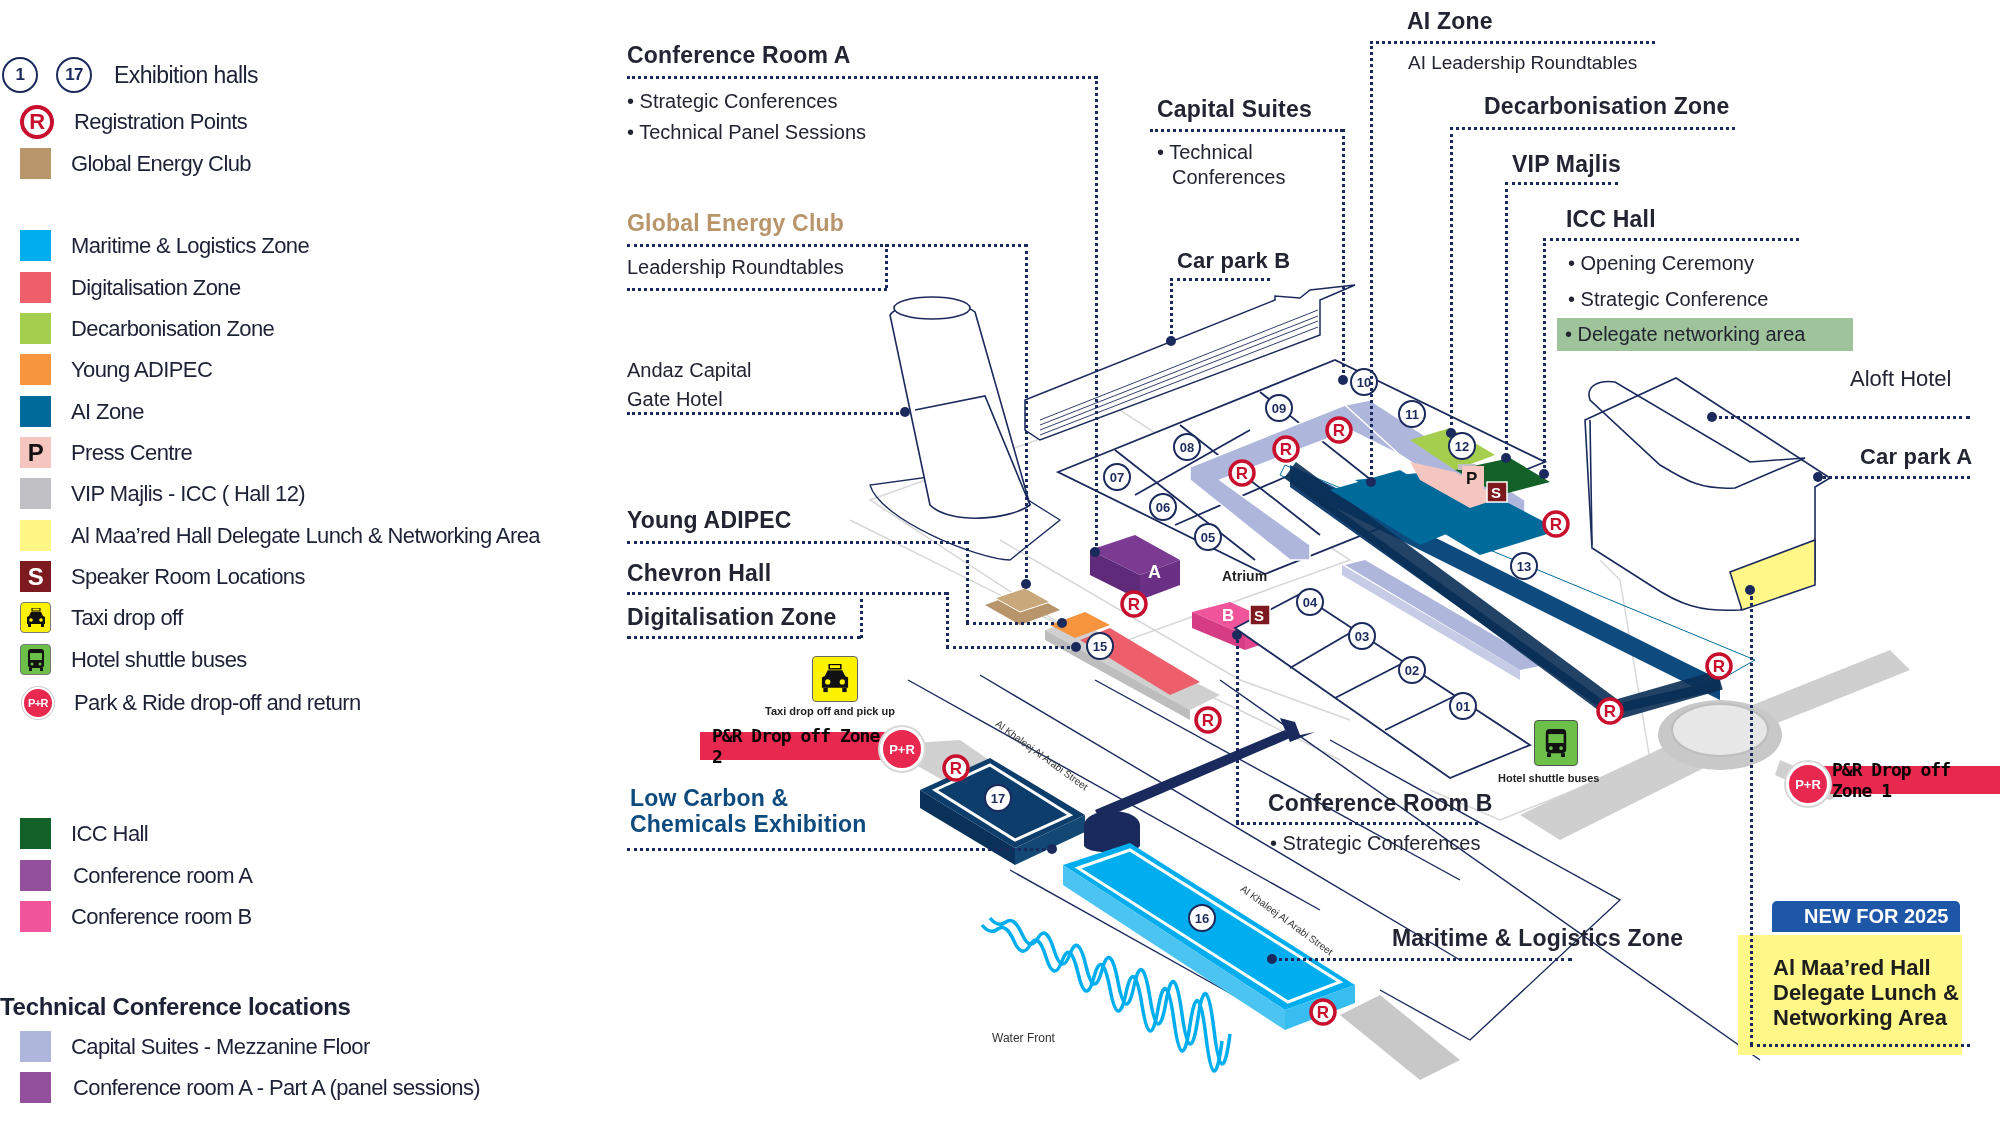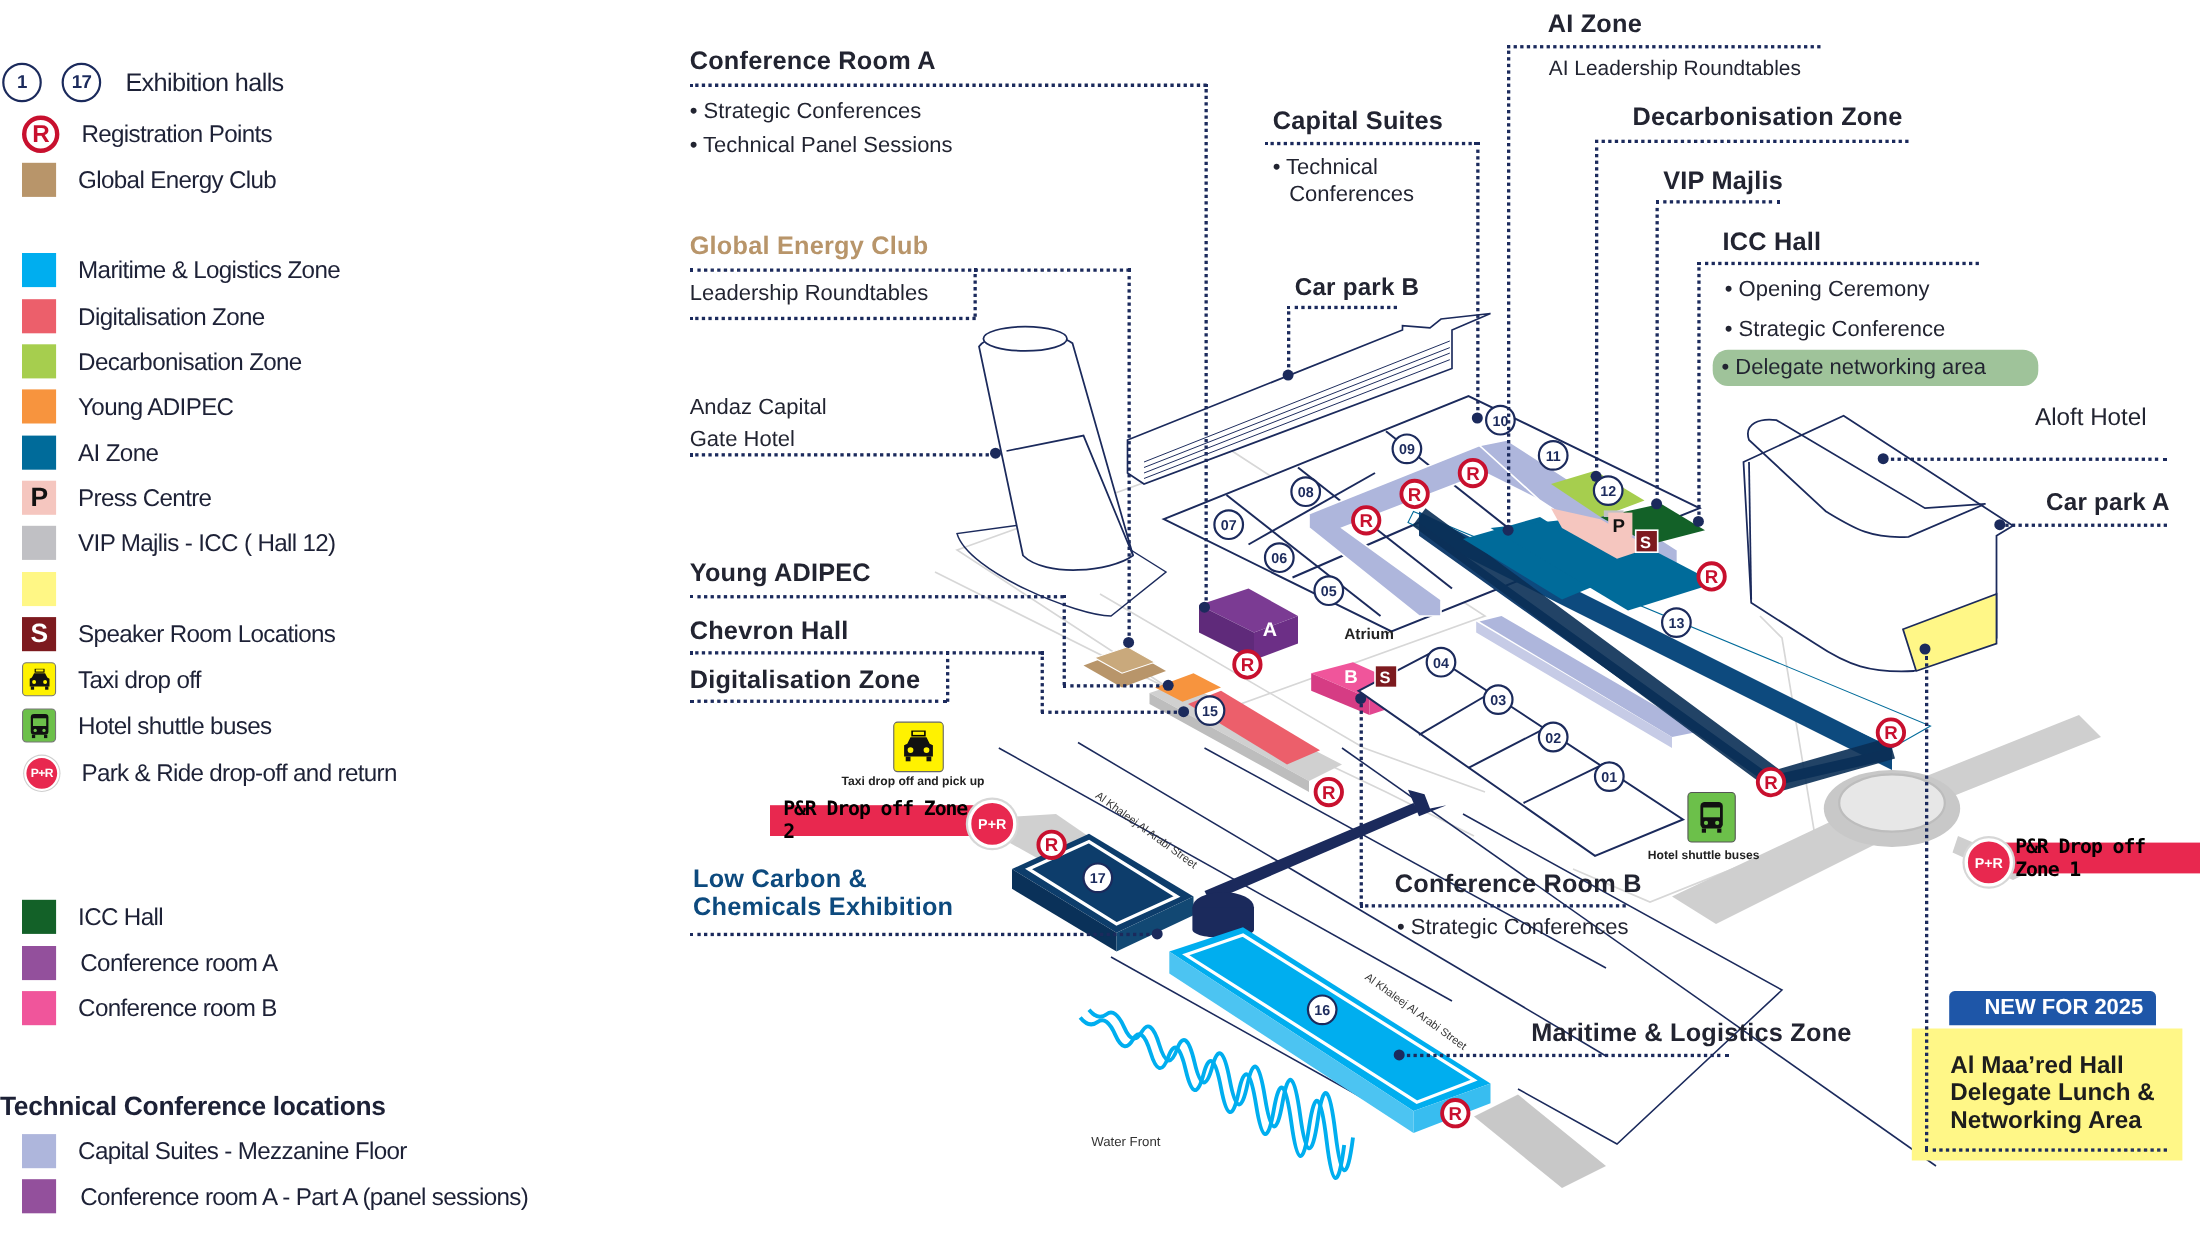--- a/index.html
+++ b/index.html
@@ -18,21 +18,21 @@
   .icon-box{width:31px;height:31px;border-radius:4px;display:inline-flex;align-items:center;justify-content:center;border:1px solid #777;box-sizing:border-box;}
   
   .ml{position:absolute;white-space:nowrap;}
   .ml-title{font-size:23px;font-weight:bold;color:#222431;letter-spacing:0.2px;}
   .ml-sub{font-size:20px;color:#222431;}
   .ml-bul{font-size:20px;color:#222431;line-height:31px;}
   .ml-bul .b::before{content:"\2022  ";}
   .dot-h{position:absolute;border-top:3px dotted #1b2a5c;height:0;}
   .dot-v{position:absolute;border-left:3px dotted #1b2a5c;width:0;}
   .pin{position:absolute;width:10px;height:10px;border-radius:50%;background:#1b2a5c;transform:translate(-5px,-5px);}
-  .hl{background:#9fc39a;padding:1px 8px;border-radius:14px;}
+  .hl{background:#9fc39a;padding:1px 8px;}
   .pr-banner{position:absolute;background:#e8284f;color:#000000;font-weight:bold;font-size:18px;font-family:"DejaVu Sans Mono","Liberation Mono",monospace;letter-spacing:-1px;display:flex;align-items:center;padding:0 12px;height:28px;}
   .pr-badge{position:absolute;width:38px;height:38px;border-radius:50%;background:#e8284f;color:#fff;font-size:13px;font-weight:bold;display:flex;align-items:center;justify-content:center;border:3px solid #fff;box-shadow:0 0 0 2px #d7d7d7;}
   .new-badge{position:absolute;background:#1e56a8;color:#fff;font-size:20px;font-weight:bold;padding:4px 12px;border-radius:5px 5px 0 0;}
   .yellow-box{position:absolute;background:#fff787;}
   .yb-text{font-size:22px;font-weight:bold;color:#1d1d1d;line-height:25px;}
   .street{position:absolute;font-size:10px;color:#333;transform-origin:left top;white-space:nowrap;}
   .small-cap{font-size:11px;font-weight:bold;color:#222;white-space:nowrap;}
   svg text{font-family:"Liberation Sans","DejaVu Sans",sans-serif;}
 </style>
 </head>
@@ -76,20 +76,21 @@
   <div class="lg-row" style="left:20px;top:437px;">
       <span class="sw sq-letter" style="background:#f5c6bf;color:#111">P</span>
       <span class="lg-text">Press Centre</span>
     </div>
   <div class="lg-row" style="left:20px;top:478px;">
       <span class="sw" style="background:#c0c0c4"></span>
       <span class="lg-text">VIP Majlis - ICC ( Hall 12)</span>
     </div>
   <div class="lg-row" style="left:20px;top:520px;">
       <span class="sw" style="background:#fff785"></span>
+      <span class="lg-text">Al Maa’red Hall Delegate Lunch &amp; Networking Area</span>
     </div>
   <div class="lg-row" style="left:20px;top:561px;">
       <span class="sw sq-letter" style="background:#7d1a1f;color:#fff">S</span>
       <span class="lg-text">Speaker Room Locations</span>
     </div>
 
   <div class="lg-row" style="left:20px;top:602px;">
     <span class="icon-box" style="background:#fff200">
       <svg width="22" height="20" viewBox="0 0 22 20">
           <rect x="7" y="0" width="8" height="3" fill="none" stroke="#000" stroke-width="1"></rect>
@@ -545,20 +546,20 @@
   <div class="b">Strategic Conferences</div>
 </div>
 
 <div class="ml ml-title" style="left:1392px;top:925px;">Maritime &amp; Logistics Zone</div>
 <div class="dot-h" style="left:1272px;top:958px;width:300px;"></div>
 <div class="pin" style="left:1272px;top:959px;"></div>
 
 <div class="dot-v" style="left:1750px;top:596px;height:450px;z-index:2;"></div>
 <div class="pin" style="left:1750px;top:590px;"></div>
 <div class="new-badge" style="left:1772px;top:901px;padding-left:32px;">NEW FOR 2025</div>
-<div class="yellow-box" style="left:1738px;top:935px;width:246px;height:120px;">
+<div class="yellow-box" style="left:1738px;top:935px;width:224px;height:120px;">
   <div class="yb-text" style="position:absolute;left:35px;top:20px;">
     <div>Al Maa’red Hall</div>
     <div>Delegate Lunch &amp;</div>
     <div>Networking Area</div>
   </div>
   <div class="dot-h" style="left:12px;top:109px;width:220px;"></div>
 </div>
 
 </body></html>

